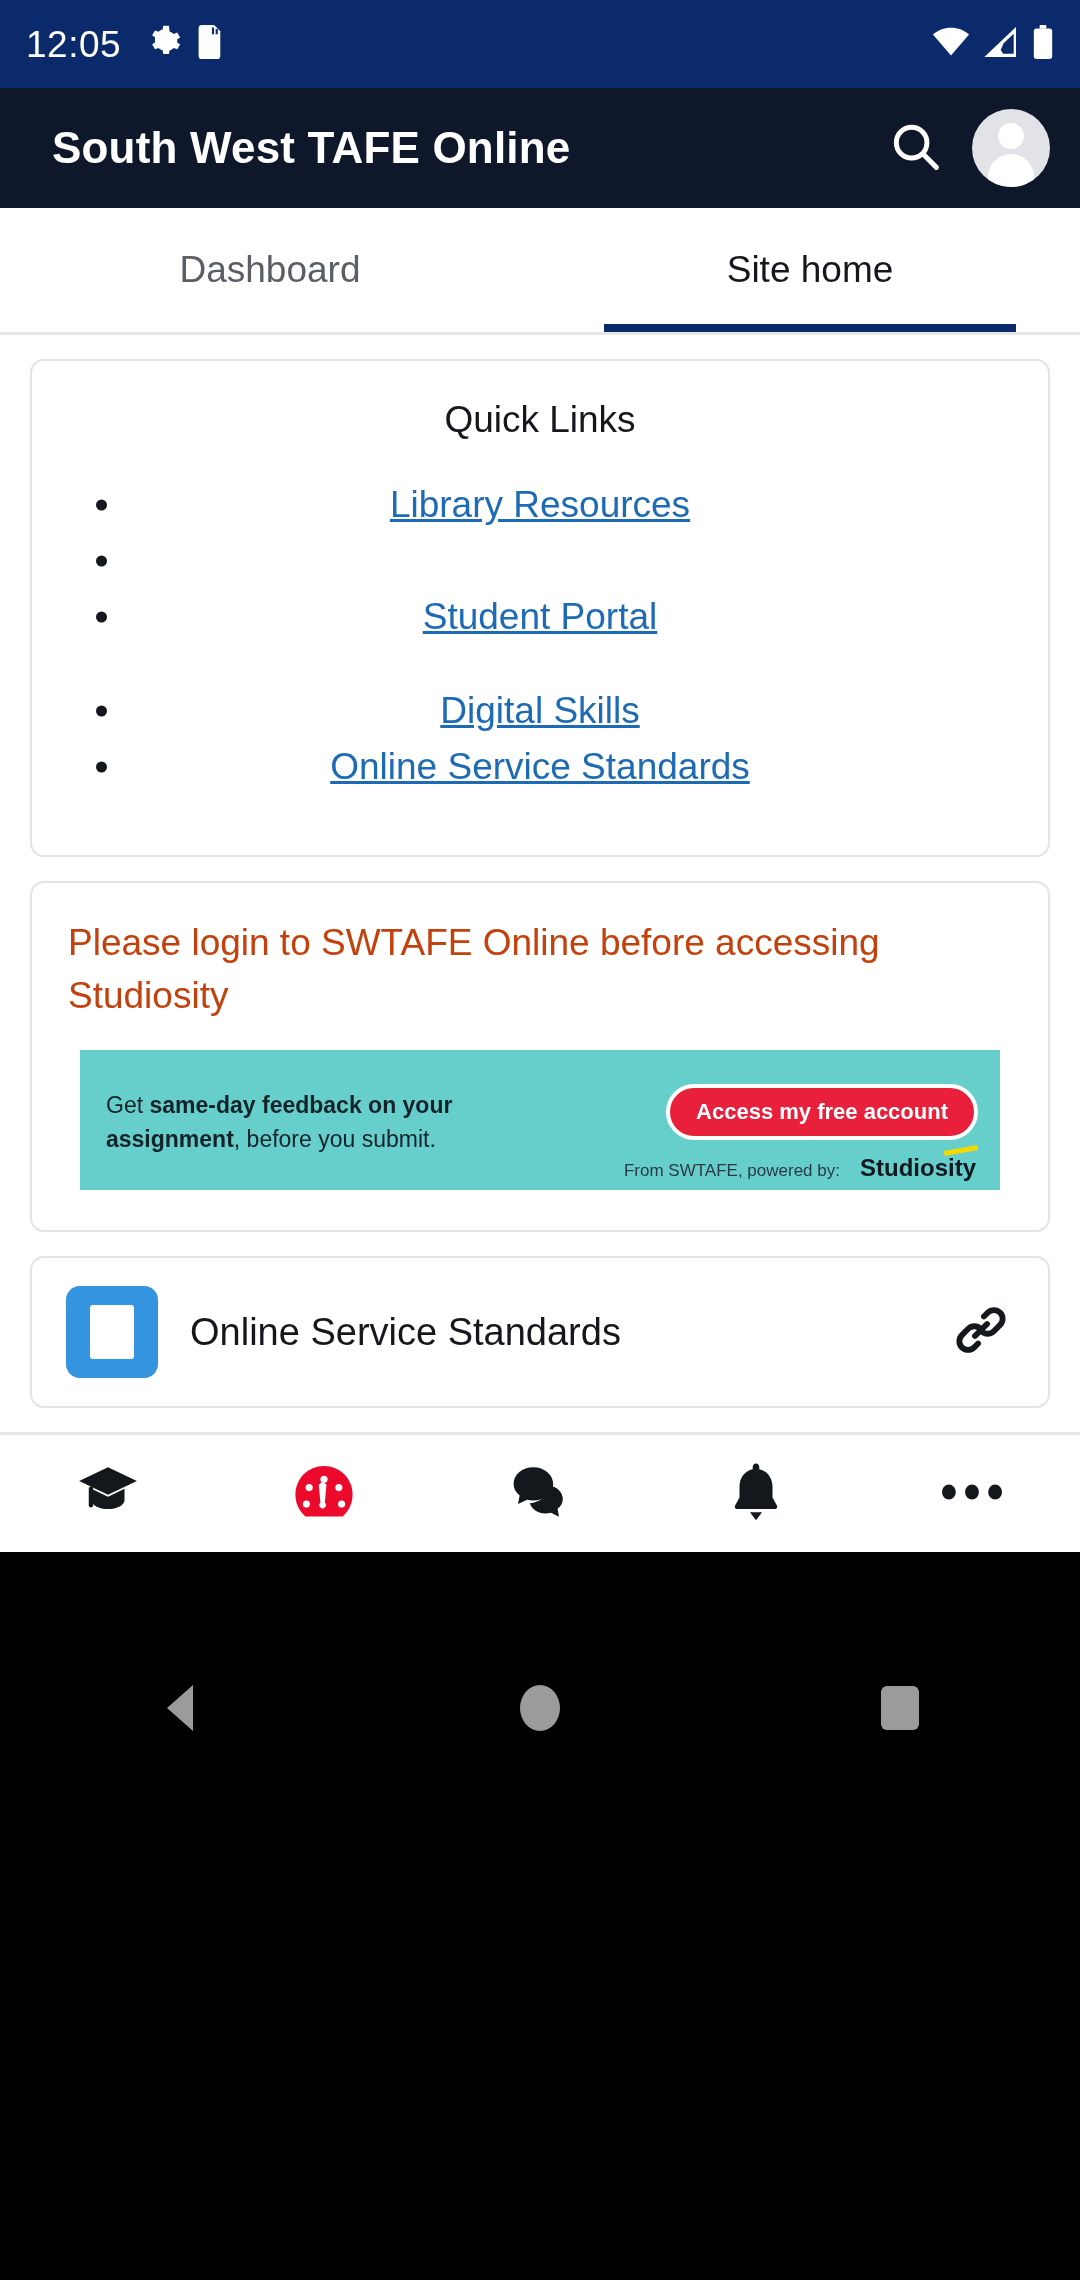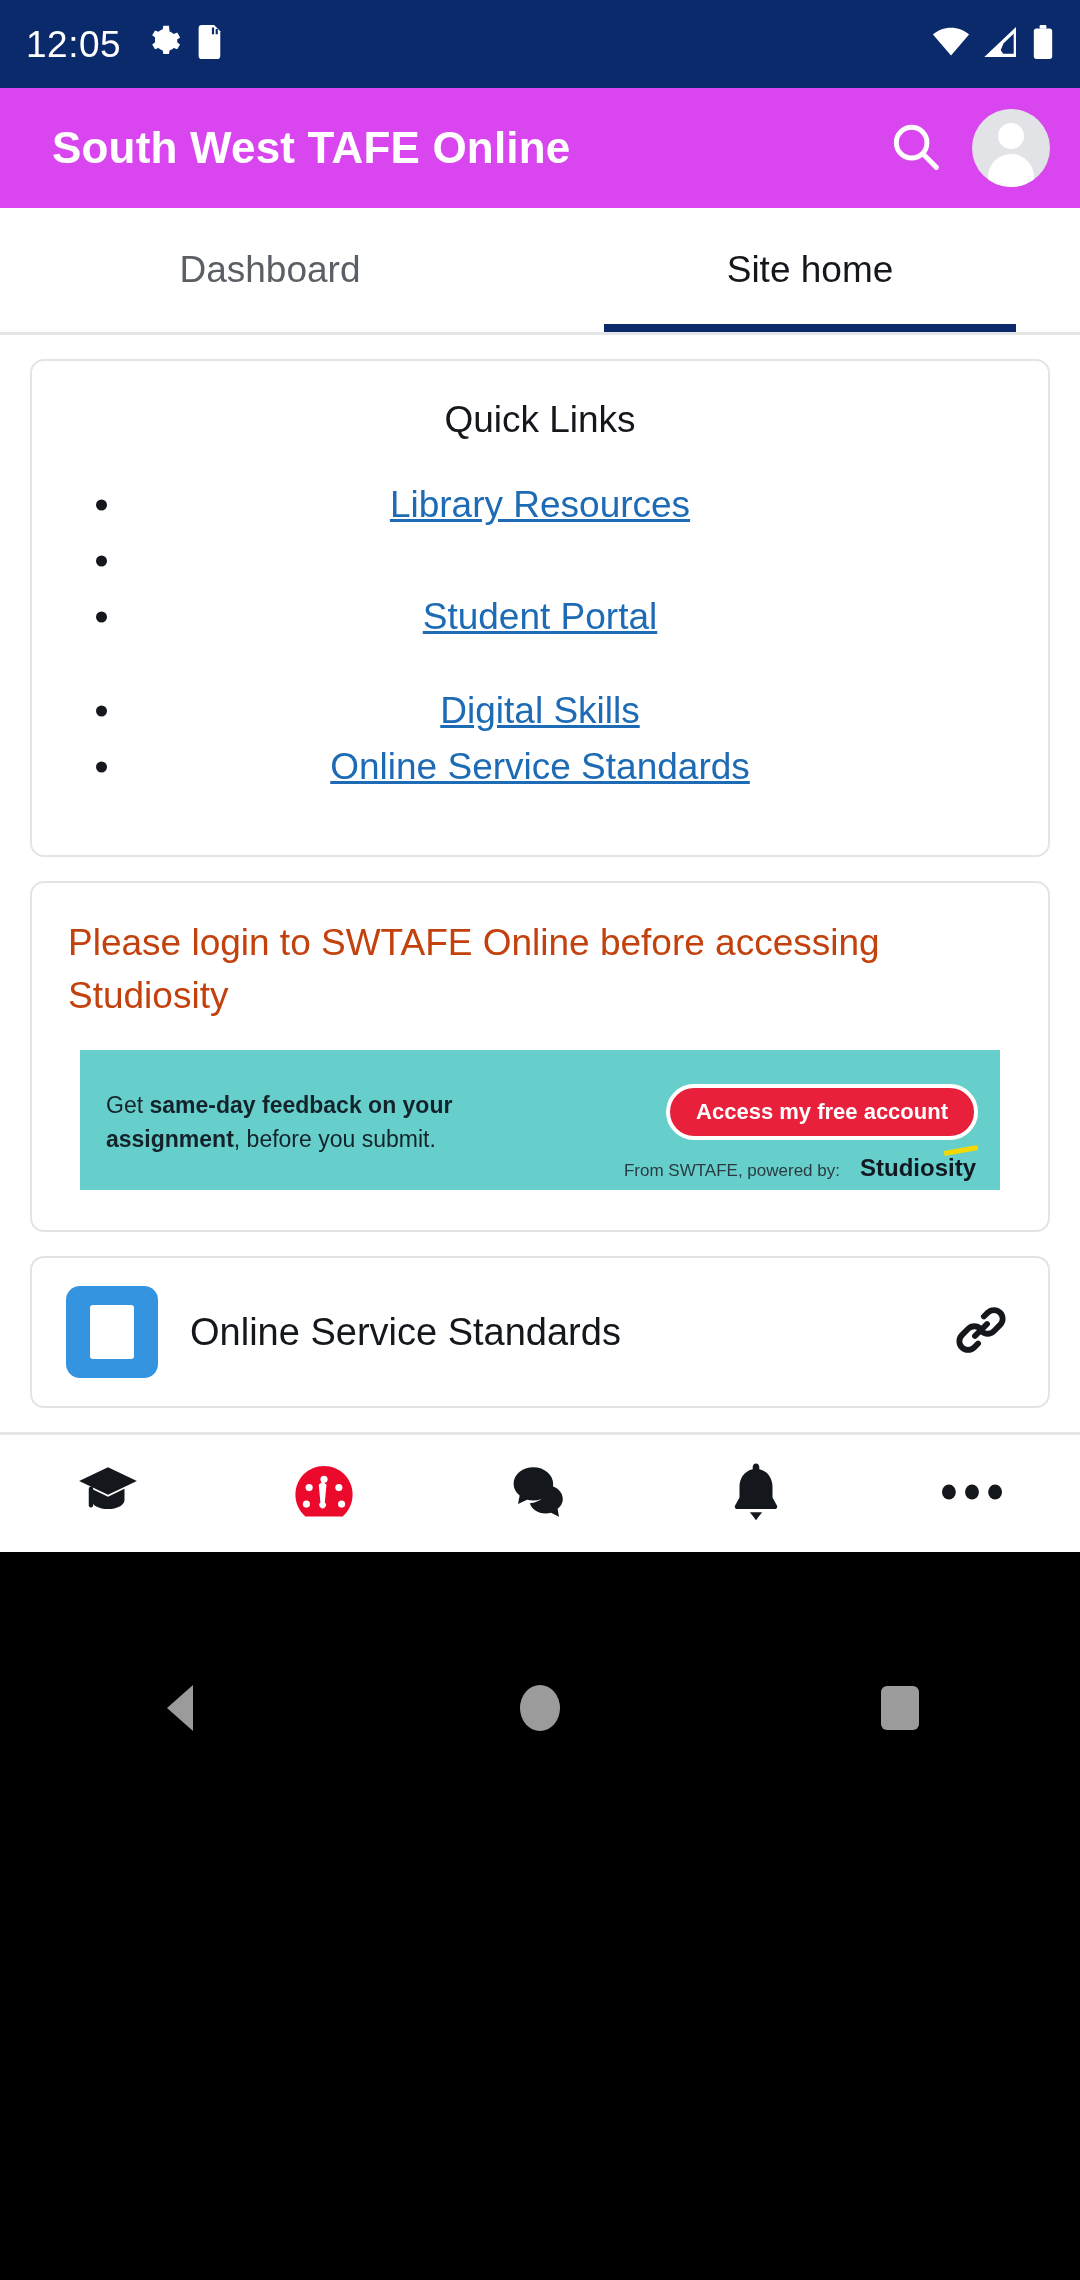--- a/index.html
+++ b/index.html
@@ -29,21 +29,21 @@
     font-size: 37px; font-weight: 400; letter-spacing: 0.5px;
     line-height: 1;
   }
   .sb-left-icons { display: flex; align-items: center; gap: 16px; margin-left: 26px; }
   .sb-right-icons { margin-left: auto; display: flex; align-items: center; gap: 14px; }
 
   
   .appbar {
     position: absolute; top: 88px; left: 0;
     width: 1080px; height: 120px;
-    background: #d946ef;
+    background: #0f172a;
     display: flex; align-items: center;
     padding: 0 30px 0 52px;
   }
   .appbar-title {
     color: #ffffff;
     font-size: 44px;
     font-weight: bold;
     letter-spacing: 0.2px;
     white-space: nowrap;
   }

